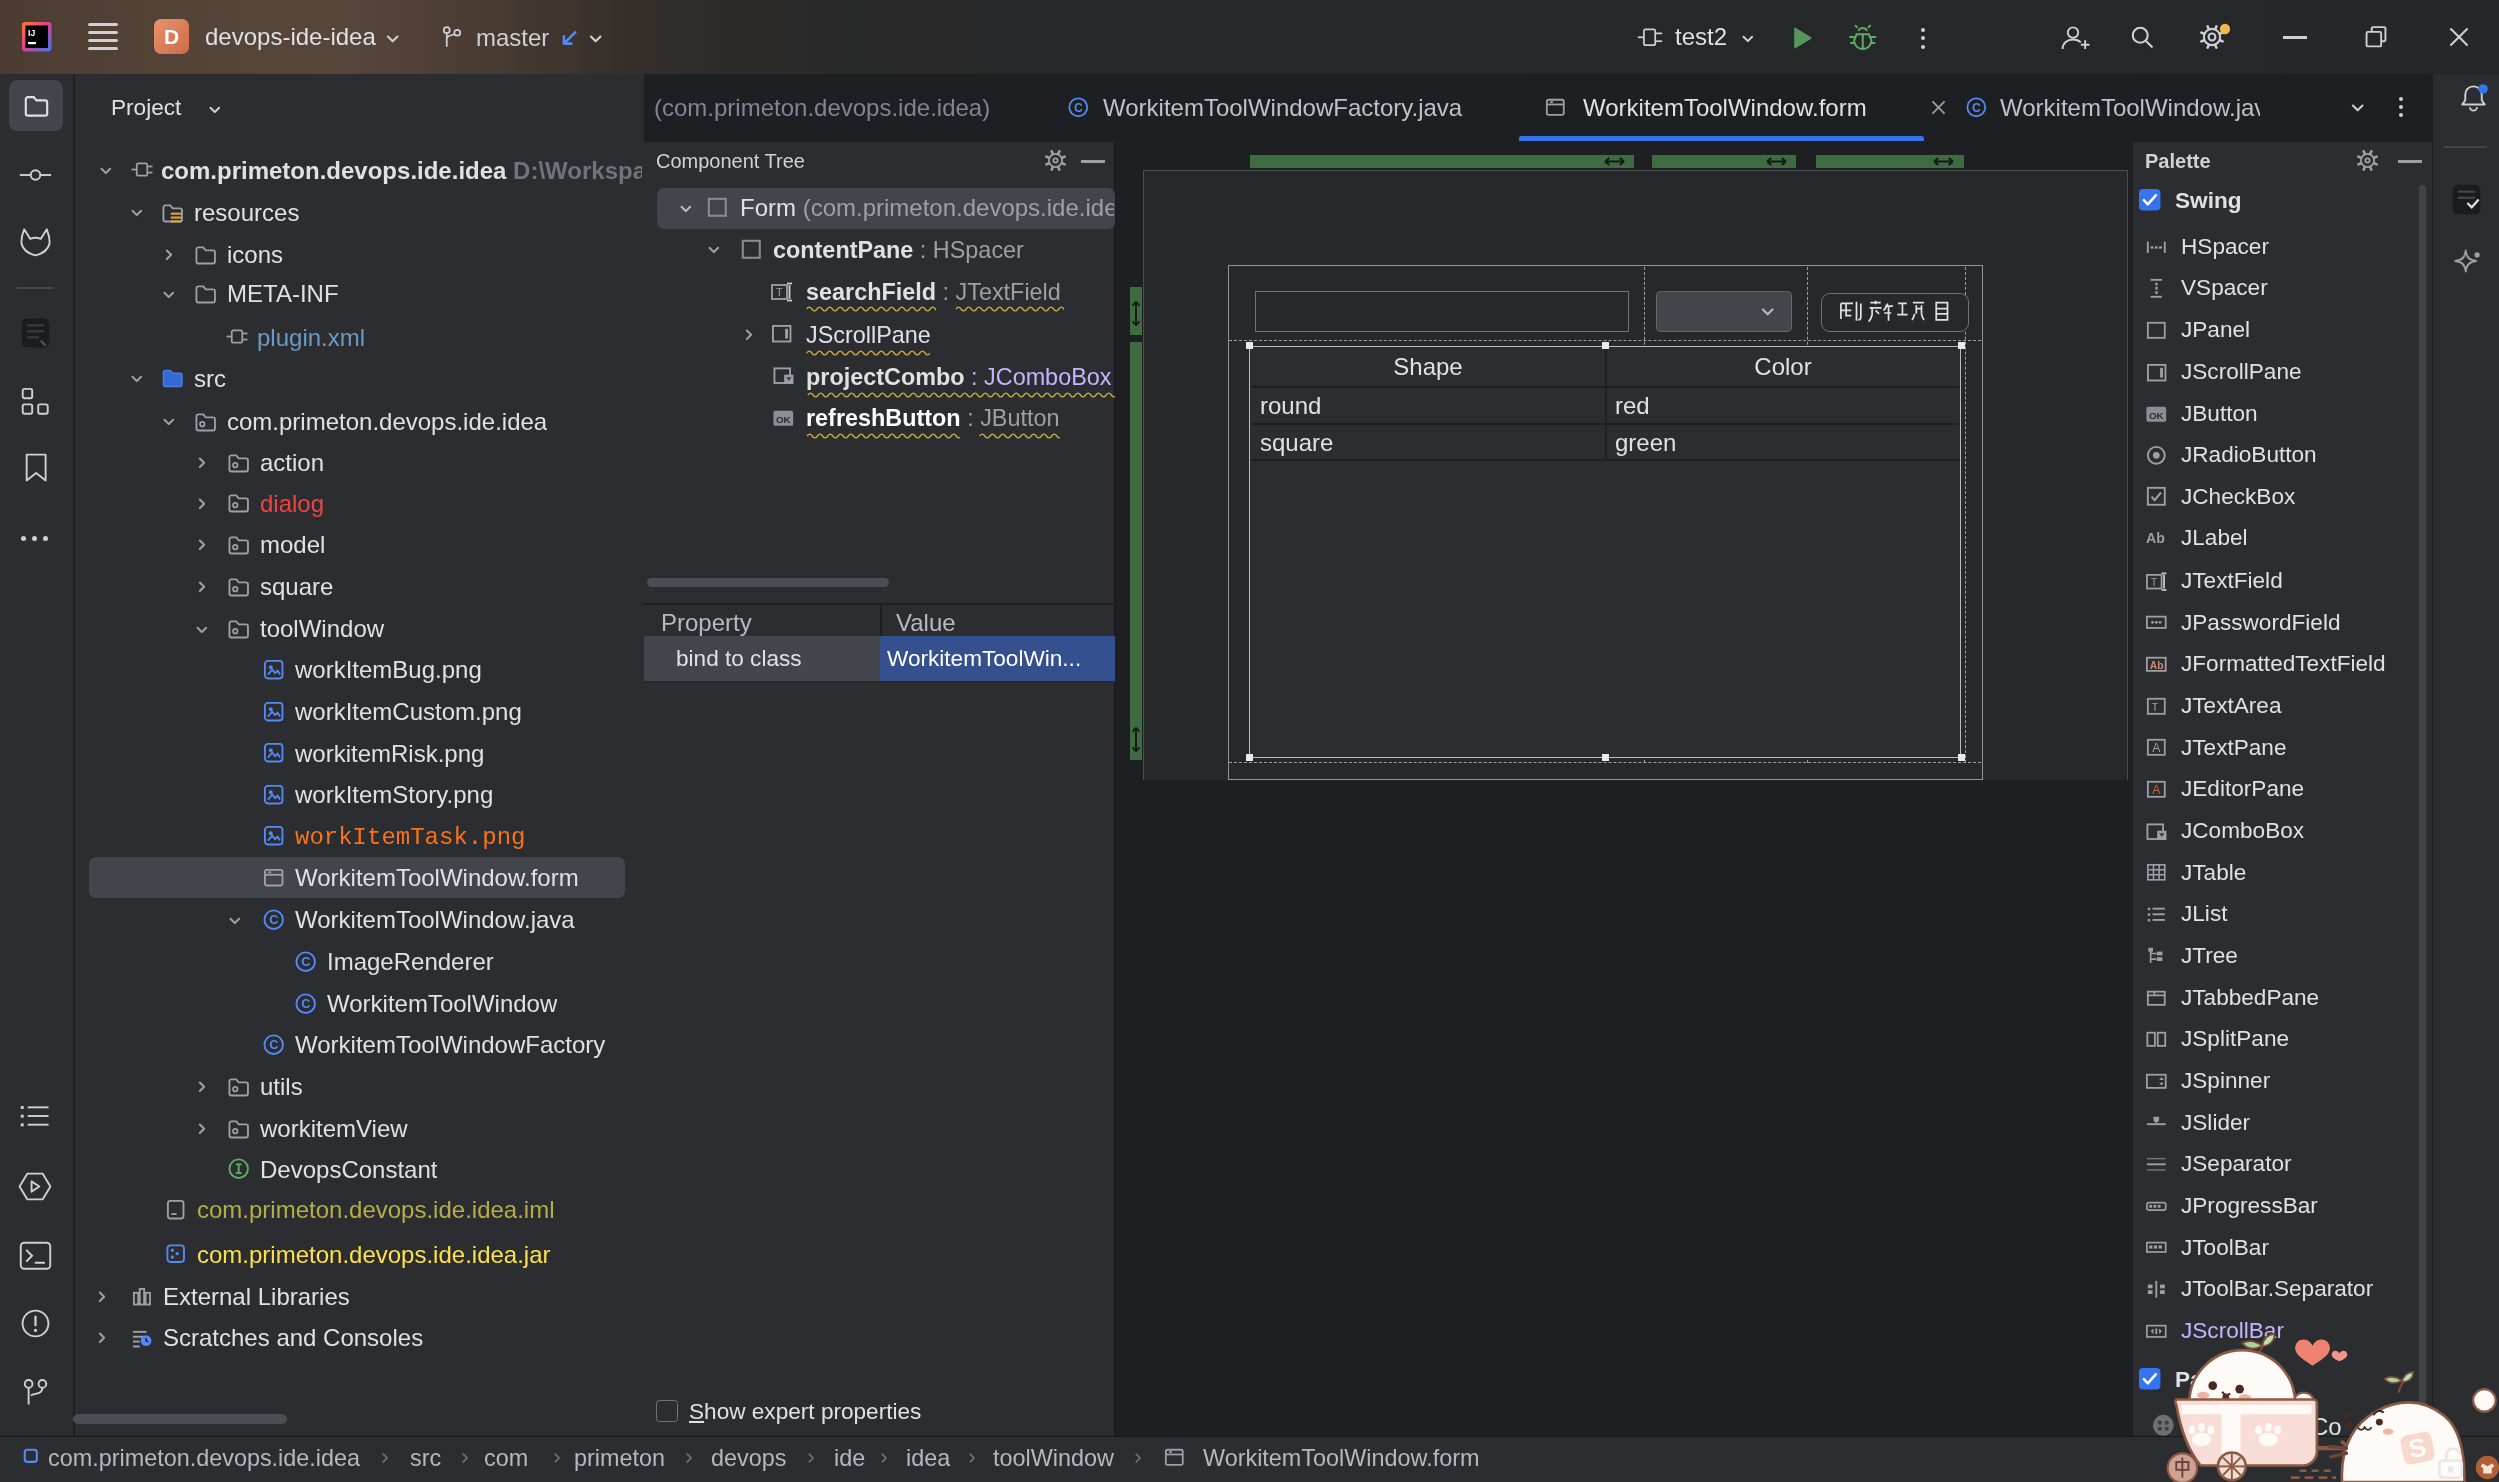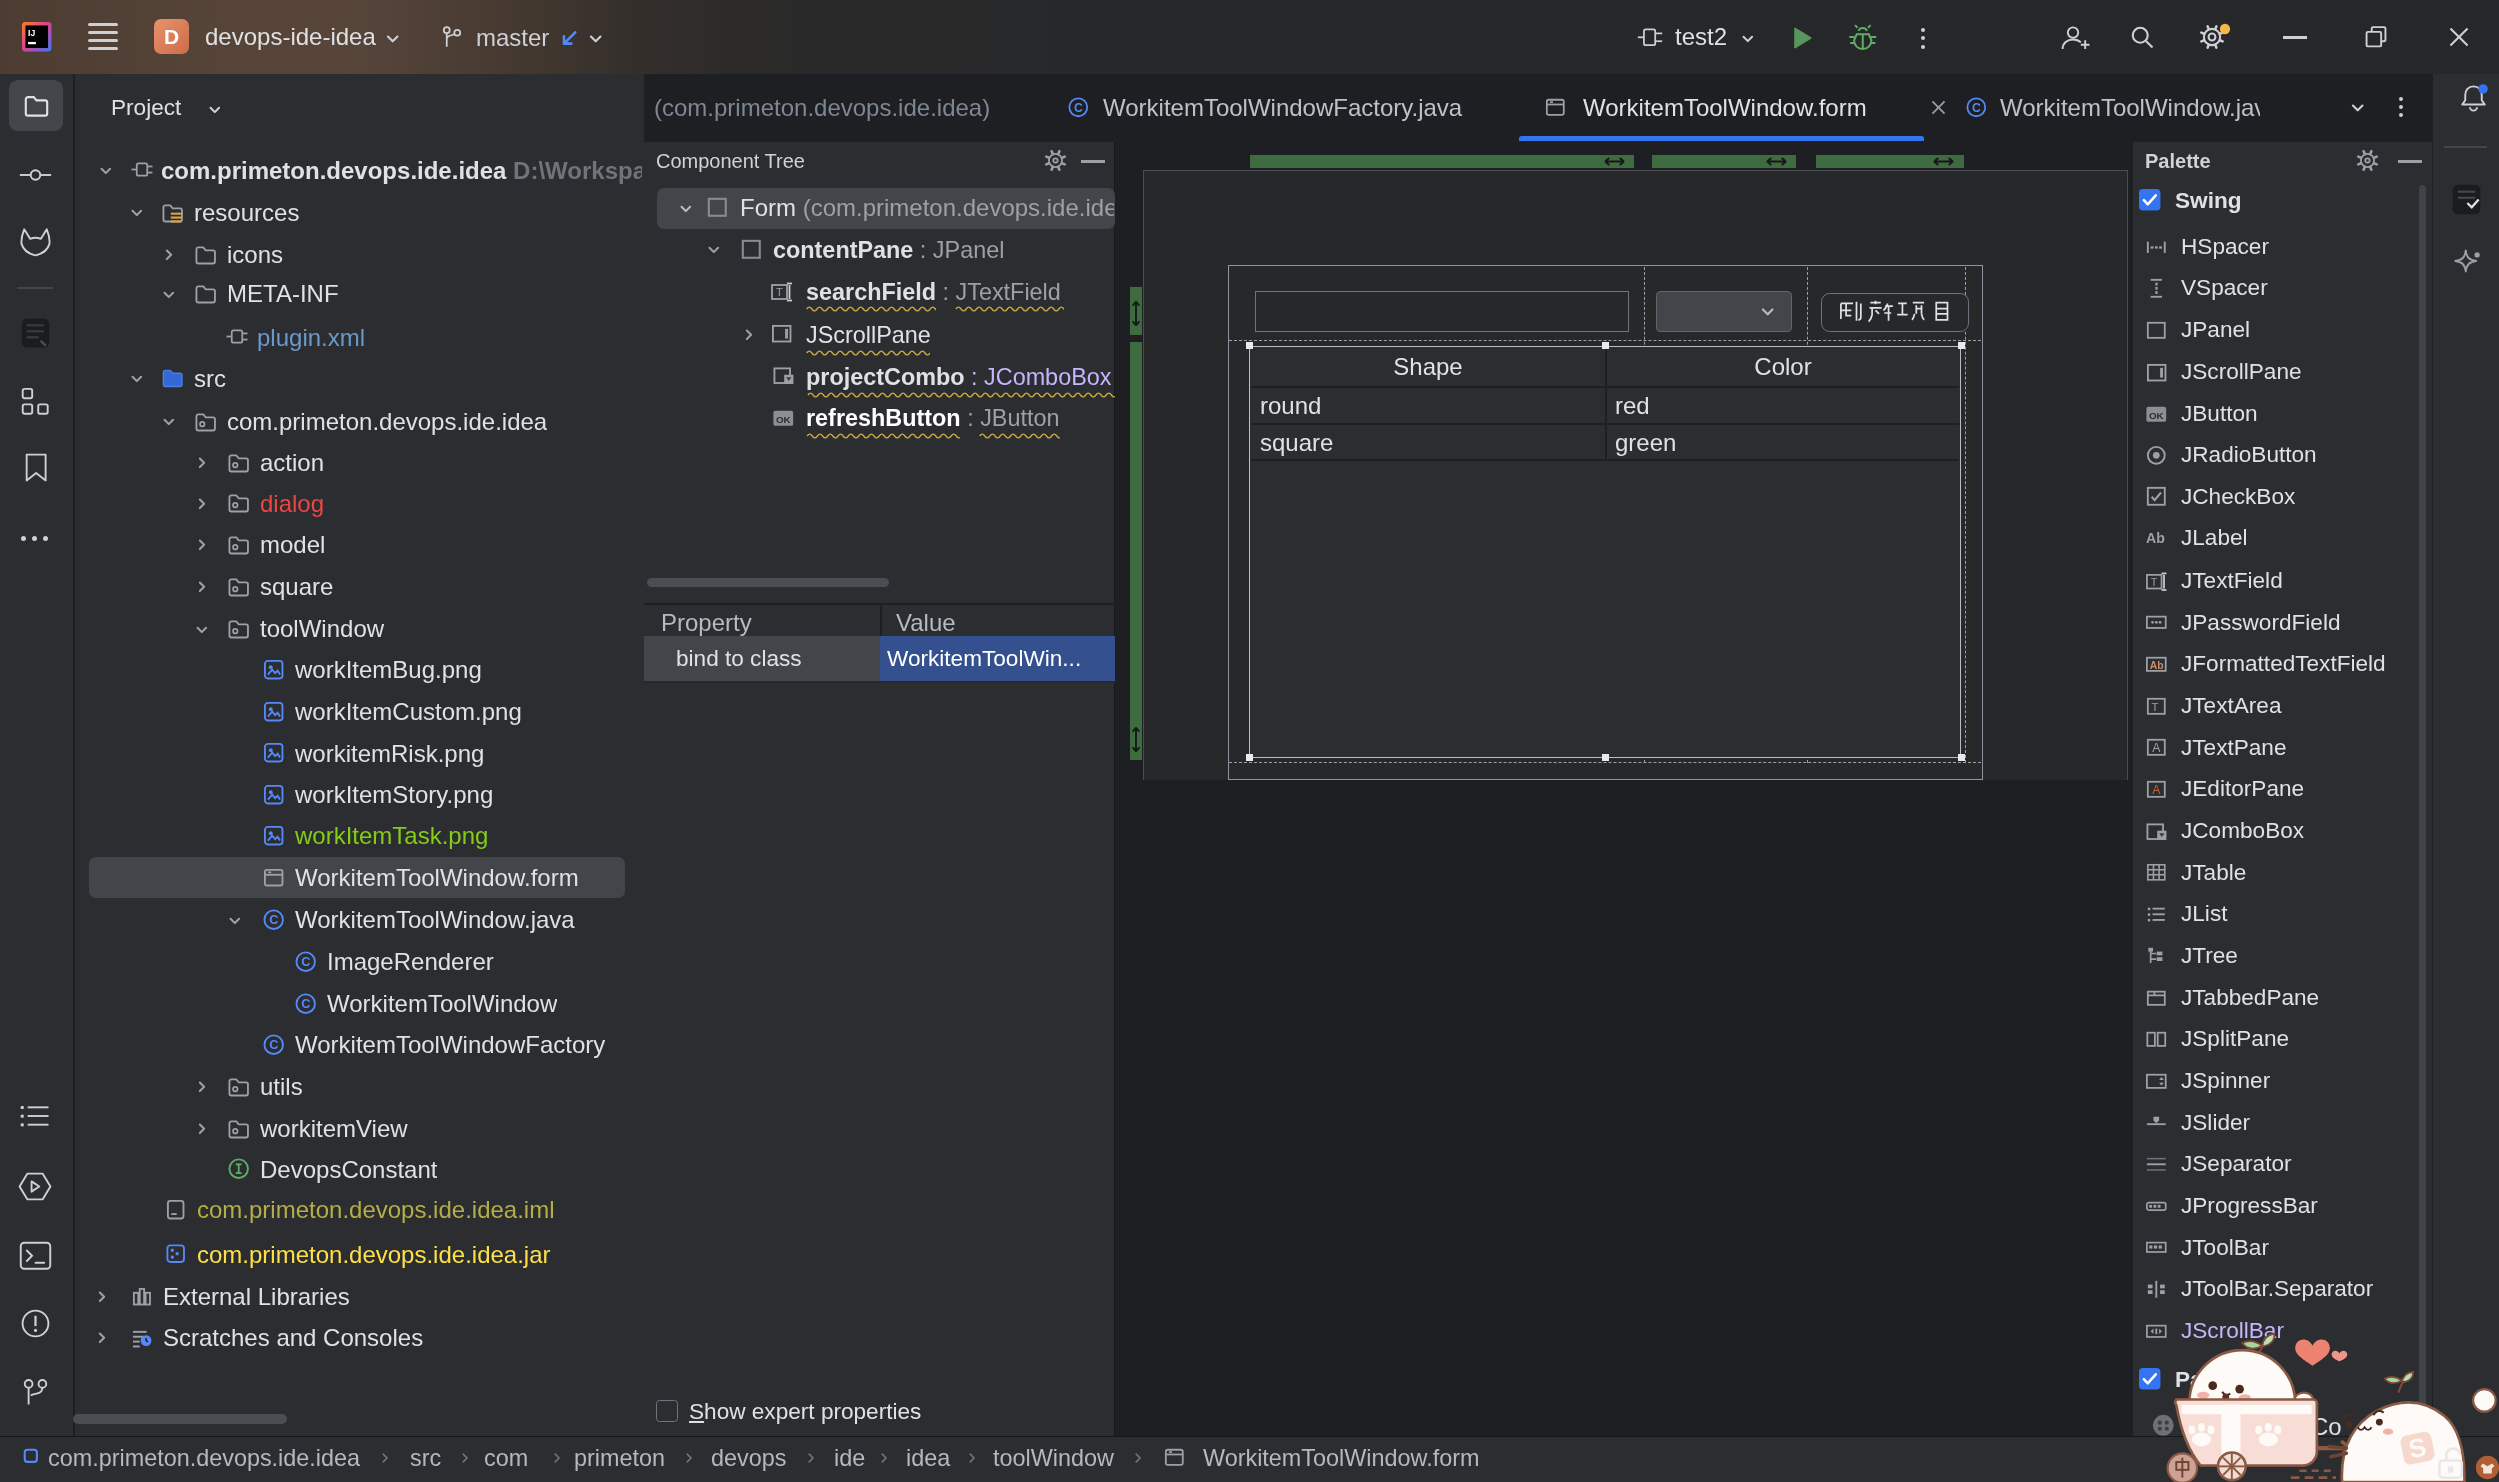--- a/index.html
+++ b/index.html
@@ -306,21 +306,21 @@
       <rect x="3" y="3" width="18" height="18" rx="3" fill="none" stroke="#548af7" stroke-width="1.9"></rect>
       <circle cx="9" cy="9.5" r="2" fill="#548af7"></circle>
       <path d="M6 17 l4.5-5 3 3.5 2.5-2.5 2.5 4" fill="none" stroke="#548af7" stroke-width="1.9"></path>
     </svg>
 <div style="position:absolute;left:295px;top:795px;transform:translateY(-50%);font-size:24px;font-weight:400;white-space:pre;max-width:347px;overflow:hidden;"><span style="color:#dfe1e5;">workItemStory.png</span></div>
 <svg style="position:absolute;left:262px;top:824px" width="23.4" height="23.4" viewBox="0 0 24 24">
       <rect x="3" y="3" width="18" height="18" rx="3" fill="none" stroke="#548af7" stroke-width="1.9"></rect>
       <circle cx="9" cy="9.5" r="2" fill="#548af7"></circle>
       <path d="M6 17 l4.5-5 3 3.5 2.5-2.5 2.5 4" fill="none" stroke="#548af7" stroke-width="1.9"></path>
     </svg>
-<div style="position:absolute;left:295px;top:836px;transform:translateY(-50%);font-size:24px;font-weight:400;white-space:pre;max-width:347px;overflow:hidden;"><span style="color:#84cc16;">workItemTask.png</span></div>
+<div style="position:absolute;left:295px;top:836px;transform:translateY(-50%);font-size:24px;font-weight:400;white-space:pre;max-width:347px;overflow:hidden;"><span style="color:#f97316;font-family:Liberation Mono, monospace;">workItemTask.png</span></div>
 <div style="position:absolute;left:89px;top:857px;width:536px;height:41px;background:#43454a;border-radius:7px;"></div>
 <svg style="position:absolute;left:262px;top:866px" width="23.4" height="23.4" viewBox="0 0 24 24">
       <rect x="3" y="4" width="18" height="16" rx="2" fill="none" stroke="#9da0a6" stroke-width="1.9"></rect>
       <line x1="3" y1="9" x2="21" y2="9" stroke="#9da0a6" stroke-width="1.9"></line>
       <line x1="6.5" y1="6.5" x2="9.5" y2="6.5" stroke="#9da0a6" stroke-width="1.9"></line>
     </svg>
 <div style="position:absolute;left:295px;top:878px;transform:translateY(-50%);font-size:24px;font-weight:400;white-space:pre;max-width:347px;overflow:hidden;"><span style="color:#dfe1e5;">WorkitemToolWindow.form</span></div>
 <svg style="position:absolute;left:227px;top:913px" width="15.6" height="15.6" viewBox="0 0 18 18">
       <path d="M4.05 6.75 L9 11.700000000000001 L13.950000000000001 6.75" fill="none" stroke="#9da0a6" stroke-width="2.4" stroke-linecap="round" stroke-linejoin="round"></path>
     </svg>
@@ -716,21 +716,21 @@
 <svg style="position:absolute;left:706px;top:196px" width="22.6" height="22.6" viewBox="0 0 24 24">
       <rect x="3" y="3" width="18" height="18" fill="none" stroke="#878b92" stroke-width="2.2"></rect>
     </svg>
 <div style="position:absolute;left:740px;top:208px;transform:translateY(-50%);font-size:24px;white-space:pre;max-width:374px;overflow:hidden;"><span style="color:#dfe1e5;">Form </span><span style="color:#9da0a6;">(com.primeton.devops.ide.ide</span></div>
 <svg style="position:absolute;left:706px;top:242px" width="15.6" height="15.6" viewBox="0 0 18 18">
       <path d="M4.05 6.75 L9 11.700000000000001 L13.950000000000001 6.75" fill="none" stroke="#9da0a6" stroke-width="2.4" stroke-linecap="round" stroke-linejoin="round"></path>
     </svg>
 <svg style="position:absolute;left:740px;top:238px" width="22.6" height="22.6" viewBox="0 0 24 24">
       <rect x="3" y="3" width="18" height="18" fill="none" stroke="#878b92" stroke-width="2.2"></rect>
     </svg>
-<div style="position:absolute;left:773px;top:250px;transform:translateY(-50%);font-size:23.4px;white-space:pre;"><span style="color:#dfe1e5;font-weight:700;">contentPane</span><span style="color:#9da0a6;"> : JPanel</span></div>
+<div style="position:absolute;left:773px;top:250px;transform:translateY(-50%);font-size:23.4px;white-space:pre;"><span style="color:#dfe1e5;font-weight:700;">contentPane</span><span style="color:#9da0a6;"> : HSpacer</span></div>
 <svg style="position:absolute;left:770px;top:280px" width="24" height="24" viewBox="0 0 24 24">
       <rect x="2" y="5" width="15" height="14" fill="none" stroke="#9da0a6" stroke-width="1.8"></rect>
       <text x="6" y="16" font-size="11" fill="#9da0a6" font-family="Liberation Sans">T</text>
       <g stroke="#c9ccd2" stroke-width="1.8">
         <line x1="19.5" y1="5" x2="19.5" y2="19"></line>
         <line x1="17" y1="3.5" x2="22" y2="3.5"></line>
         <line x1="17" y1="20.5" x2="22" y2="20.5"></line>
       </g>
     </svg>
 <div style="position:absolute;left:806px;top:292px;transform:translateY(-50%);font-size:23.4px;white-space:pre;"><span style="color:#dfe1e5;font-weight:700;">searchField</span><span style="color:#9da0a6;"> : JTextField</span></div>

